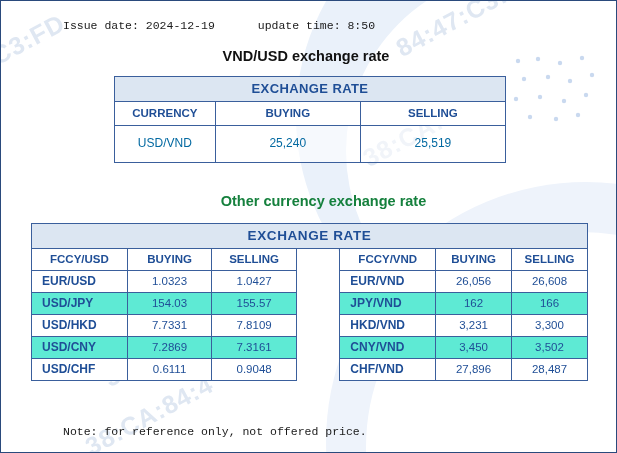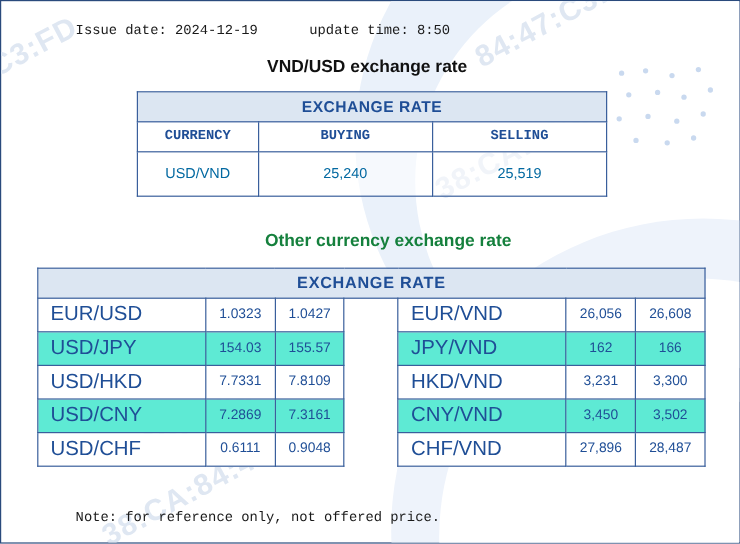--- a/index.html
+++ b/index.html
@@ -145,21 +145,20 @@
     background: #dce6f2;
     padding: 4px 0 5px 0;
     letter-spacing: 0.4px;
   }
   .tbl-main .hdr-col {
     font-size: 11.5px;
     font-weight: bold;
     color: #1f4e96;
     background: #ffffff;
     padding: 5px 0 6px 0;
-    font-family: Liberation Mono, monospace;
   }
   .tbl-main .cell {
     font-size: 12px;
     padding: 10px 0 12px 0;
     color: #0369a1;
     background: transparent;
   }
 
   
   .tbl-other {
@@ -182,22 +181,22 @@
   }
   .tbl-other .colhdr {
     font-size: 11.5px;
     font-weight: bold;
     color: #1f4e96;
     text-align: center;
     padding: 4px 0 5px 0;
     background: #ffffff;
   }
   .tbl-other .pair {
-    font-size: 17px;
-    font-weight: normal;
+    font-size: 12px;
+    font-weight: bold;
     color: #1f4e96;
     text-align: left;
     padding: 3px 0 4px 10px;
   }
   .tbl-other .num {
     font-size: 11.5px;
     color: #1f4e96;
     text-align: center;
     padding: 3px 0 4px 0;
   }
@@ -289,20 +288,29 @@
     </tbody>
       </table>
 
     <div class="title2">Other currency exchange rate</div>
 
     <table class="tbl-other">
       <tbody>
           <tr>
         <td class="big-title" colspan="7">EXCHANGE  RATE</td>
       </tr>
+      <tr>
+        <td class="colhdr" style="width:96px">FCCY/USD</td>
+        <td class="colhdr" style="width:85px">BUYING</td>
+        <td class="colhdr" style="width:85px">SELLING</td>
+        <td class="gap"></td>
+        <td class="colhdr" style="width:96px">FCCY/VND</td>
+        <td class="colhdr" style="width:76px">BUYING</td>
+        <td class="colhdr" style="width:76px">SELLING</td>
+      </tr>
 
       <tr class="norm">
         <td class="pair">EUR/USD</td>
         <td class="num">1.0323</td>
         <td class="num">1.0427</td>
         <td class="gap"></td>
         <td class="pair">EUR/VND</td>
         <td class="num">26,056</td>
         <td class="num">26,608</td>
       </tr>

